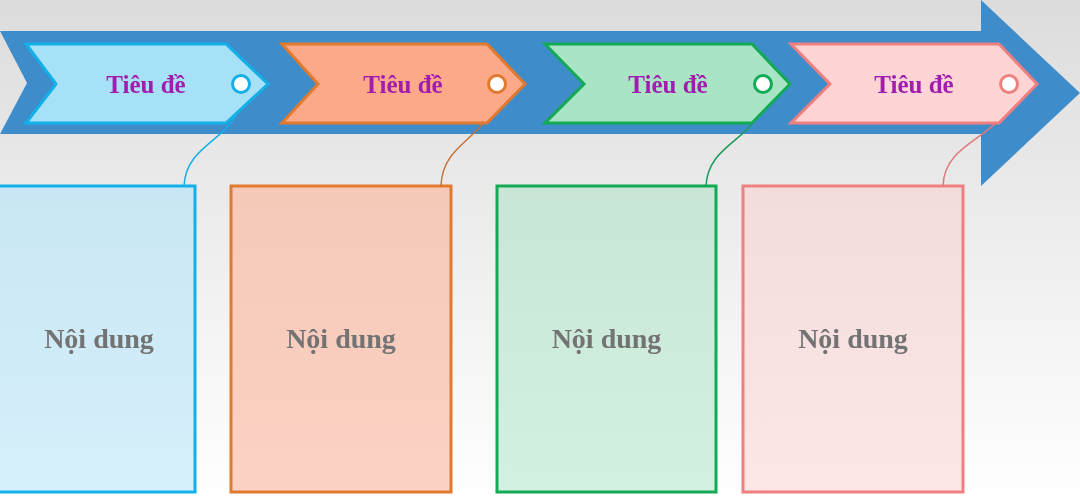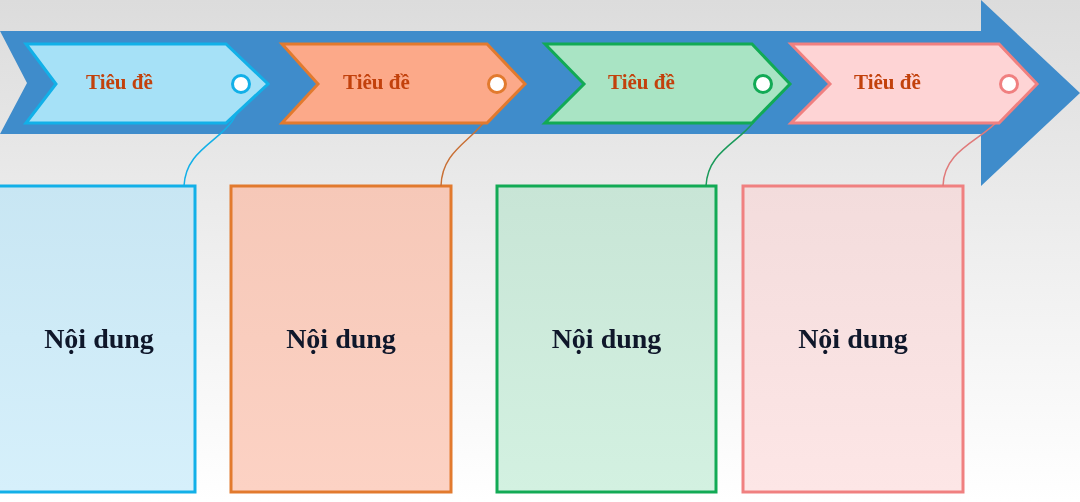--- a/index.html
+++ b/index.html
@@ -3,29 +3,29 @@
 <meta charset="utf-8">
 <style>
   html, body { margin:0; padding:0; }
   body {
     width:1080px; height:502px; overflow:hidden; position:relative;
     background: linear-gradient(to bottom, #dcdcdc 0%, #e9e9e9 35%, #f7f7f7 75%, #ffffff 100%);
     font-family: "Liberation Serif", "DejaVu Serif", serif;
   }
   svg.stage { position:absolute; left:0; top:0; }
   .tag-title {
-    position:absolute; color:#c2410c; font-weight:bold; font-size:21px;
-    line-height:1; white-space:nowrap;
+    position:absolute; color:#a21caf; font-weight:bold; font-size:25px;
+    text-align:center; line-height:1; white-space:nowrap;
   }
   .box {
     position:absolute; box-sizing:border-box; border-width:3px; border-style:solid;
     display:flex; align-items:center; justify-content:center;
   }
   .box-text {
-    font-weight:bold; font-size:28px; color:#0f172a; white-space:nowrap;
+    font-weight:bold; font-size:28px; color:#737373; white-space:nowrap;
   }
 </style>
 </head>
 <body>
 
 <svg class="stage" width="1080" height="502" viewBox="0 0 1080 502">
   <defs>
     <linearGradient id="g0" x1="0" y1="0" x2="0" y2="1">
       <stop offset="0" stop-color="#c8e6f3"></stop>
         <stop offset="1" stop-color="#d6f0fb"></stop>

